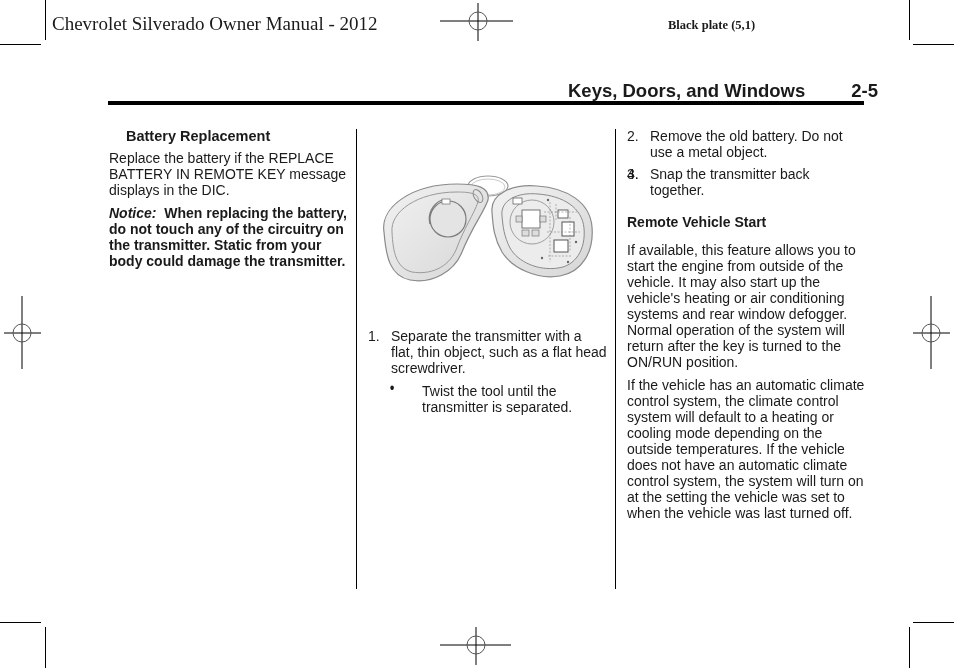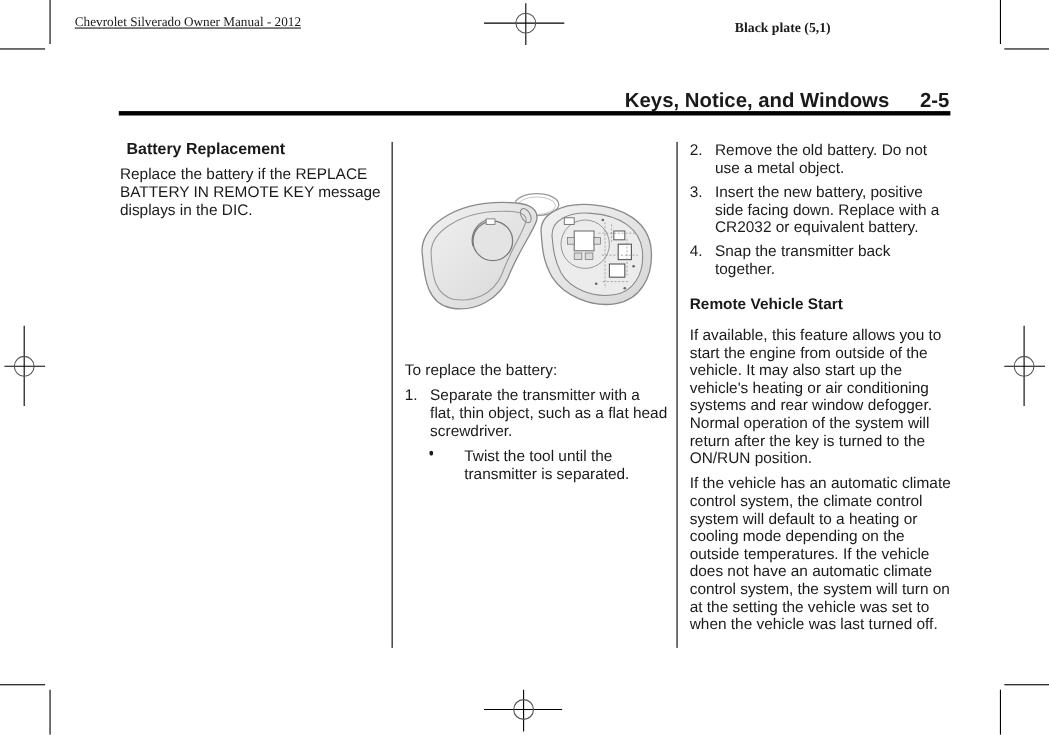--- a/index.html
+++ b/index.html
@@ -2,33 +2,33 @@
 <html><head>
   <meta charset="utf-8">
   <style>
     html, body { margin: 0; padding: 0; background: #ffffff; }
     body { width: 954px; height: 668px; position: relative; overflow: hidden; color: #1a1a1a; }
     .abs { position: absolute; }
     .serif { font-family: "Liberation Serif", "DejaVu Serif", serif; }
     .sans { font-family: "Liberation Sans", "DejaVu Sans", sans-serif; }
     .line { position: absolute; background: #000; }
 
-    .hdr-left { left: 68px; top: 13px; font-size: 12px; text-decoration: underline; }
+    .hdr-left { left: 52px; top: 13px; font-size: 19px; }
     .hdr-right { left: 668px; top: 18px; font-size: 12.5px; font-weight: bold; }
 
     .section-title { left: 568px; top: 80px; font-size: 18.5px; font-weight: bold; white-space: nowrap; }
-    .section-title .pg { display: inline-block; margin-left: 28px; }
+    .section-title .pg { display: inline-block; margin-left: 46px; }
     .rule { left: 108px; top: 101px; width: 756px; height: 4px; background: #000; }
 
     .col { position: absolute; font-size: 14px; line-height: 16px; }
     .col1 { left: 109px; top: 128px; width: 240px; }
     .col2 { left: 368px; top: 328px; width: 240px; }
     .col3 { left: 627px; top: 128px; width: 240px; }
 
-    .h3 { font-weight: bold; font-size: 14.5px; margin: 0 0 6px 6px; line-height: 16px; }
+    .h3 { font-weight: bold; font-size: 14.5px; margin: 0 0 6px 17px; line-height: 16px; }
     .p { margin: 0 0 7px 0; }
     .notice { font-weight: bold; }
     .notice .lbl { font-style: italic; }
 
     .ol-item { position: relative; padding-left: 23px; margin: 0 0 6px 0; }
     .ol-item .num { position: absolute; left: 0; top: 0; }
     .bullet { position: relative; padding-left: 54px; margin: 0 0 7px 0; }
     .bullet .dot { position: absolute; left: 22px; top: -2px; font-size: 12px; }
 
     .h2 { font-weight: bold; font-size: 14px; margin: 14px 0 10px 0; line-height: 20px; }
@@ -73,30 +73,31 @@
 <svg class="abs" style="left:910px;top:296px;" width="44" height="76" viewBox="0 0 44 76">
   <line x1="21" y1="0" x2="21" y2="73" stroke="#000" stroke-width="1"></line>
   <line x1="3" y1="37" x2="40" y2="37" stroke="#000" stroke-width="1"></line>
   <circle cx="21" cy="37" r="9" fill="none" stroke="#555" stroke-width="1"></circle>
 </svg>
 
 <div class="abs serif hdr-left">Chevrolet Silverado Owner Manual - 2012</div>
 <div class="abs serif hdr-right">Black plate (5,1)</div>
 
 <div class="abs sans section-title">
-  <span>Keys, Notice, and Windows</span><span class="pg">2-5</span>
+  <span>Keys, Doors, and Windows</span><span class="pg">2-5</span>
 </div>
 <div class="abs rule"></div>
 
 <div class="vdiv" style="left:356px;top:129px;height:460px;"></div>
 <div class="vdiv" style="left:615px;top:129px;height:460px;"></div>
 
 <div class="col col1 sans">
   <div class="h3">Battery Replacement</div>
   <p class="p">Replace the battery if the REPLACE BATTERY IN REMOTE KEY message displays in the DIC.</p>
+  <p class="p notice"><span class="lbl">Notice:</span>&nbsp; <span>When replacing the battery, do not touch any of the circuitry on the transmitter. Static from your body could damage the transmitter.</span></p>
 </div>
 
 <svg class="abs" style="left:372px;top:172px;" width="226" height="120" viewBox="0 0 226 120">
   <defs>
     <linearGradient id="shell" x1="0" y1="0" x2="1" y2="1">
       <stop offset="0" stop-color="#f2f2f2"></stop>
       <stop offset="1" stop-color="#d6d6d6"></stop>
     </linearGradient>
   </defs>
 
@@ -125,42 +126,40 @@
   <rect x="182" y="68" width="14" height="12" fill="#fff" stroke="#555" stroke-width="1"></rect>
   <rect x="186" y="38" width="10" height="8" fill="#fff" stroke="#555" stroke-width="0.9"></rect>
   <path d="M178 30 L 178 90 M 172 40 L 205 40 M 175 60 L 208 60 M 176 84 L 200 84 M 184 32 L 184 48 M 198 45 L 198 80" stroke="#888" stroke-width="0.6" fill="none" stroke-dasharray="2 1.5"></path>
   <circle cx="176" cy="28" r="1.2" fill="#666"></circle>
   <circle cx="204" cy="70" r="1.2" fill="#666"></circle>
   <circle cx="170" cy="86" r="1.2" fill="#666"></circle>
   <circle cx="196" cy="90" r="1.2" fill="#666"></circle>
 </svg>
 
 <div class="col col2 sans">
-  <p class="p">To replace the battery:</p>
   <div class="ol-item">
     <span class="num">1.</span>
     <span>Separate the transmitter with a flat, thin object, such as a flat head screwdriver.</span>
   </div>
   <div class="bullet">
     <span class="dot">•</span>
   </div>
   <div class="bullet">
     <span class="dot">•</span>
     <span>Twist the tool until the transmitter is separated.</span>
   </div>
 </div>
 
 <div class="col col3 sans">
   <div class="ol-item">
     <span class="num">2.</span>
     <span>Remove the old battery. Do not use a metal object.</span>
   </div>
   <div class="ol-item">
     <span class="num">3.</span>
-    <span>Insert the new battery, positive side facing down. Replace with a CR2032 or equivalent battery.</span>
   </div>
   <div class="ol-item">
     <span class="num">4.</span>
     <span>Snap the transmitter back together.</span>
   </div>
 
   <div class="h2">Remote Vehicle Start</div>
   <p class="p">If available, this feature allows you to start the engine from outside of the vehicle. It may also start up the vehicle's heating or air conditioning systems and rear window defogger. Normal operation of the system will return after the key is turned to the ON/RUN position.</p>
   <p class="p">If the vehicle has an automatic climate control system, the climate control system will default to a heating or cooling mode depending on the outside temperatures. If the vehicle does not have an automatic climate control system, the system will turn on at the setting the vehicle was set to when the vehicle was last turned off.</p>
 </div>

